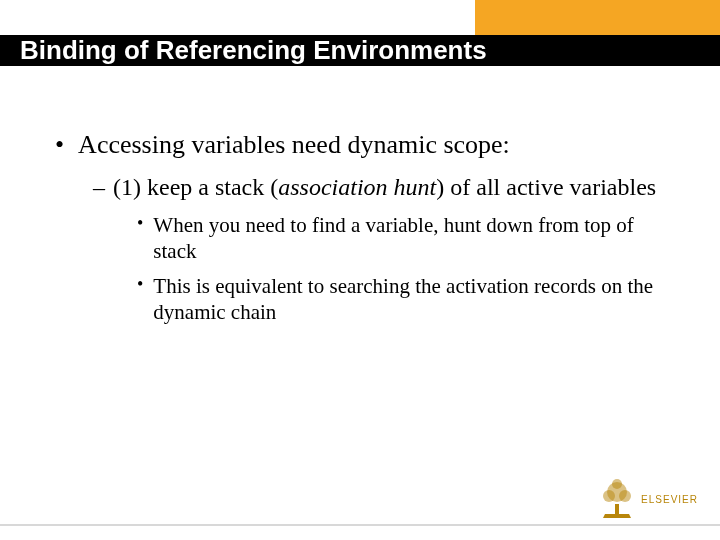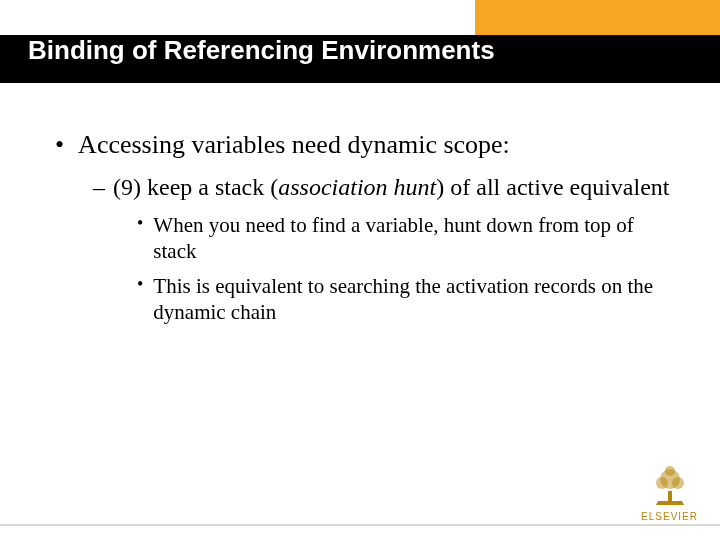--- a/index.html
+++ b/index.html
@@ -1,29 +1,29 @@
 <!DOCTYPE html>
 <html><head>
 <meta charset="utf-8">
 <style>
   * { margin: 0; padding: 0; box-sizing: border-box; }
   html, body { width: 720px; height: 540px; font-family: Georgia, 'Times New Roman', serif; background: #fff; overflow: hidden; }
   .slide { width: 720px; height: 540px; position: relative; background: #fff; }
   .top-orange { position: absolute; top: 0; right: 0; width: 245px; height: 35px; background: #f5a623; }
-  .title-bar { position: absolute; top: 35px; left: 0; width: 720px; height: 48px; background: #000; display: flex; align-items: flex-start; padding-left: 28px; }
+  .title-bar { position: absolute; top: 35px; left: 0; width: 720px; height: 31px; background: #000; display: flex; align-items: center; padding-left: 20px; }
   .title-text { font-family: Arial, Helvetica, sans-serif; font-weight: bold; font-size: 26px; color: #fff; }
   .content { position: absolute; top: 130px; left: 55px; width: 620px; }
   .bullet-l1 { font-size: 26px; color: #000; margin-bottom: 12px; display: flex; }
   .bullet-l1 .dot { margin-right: 14px; }
   .bullet-l2 { font-size: 24px; color: #000; margin-left: 38px; margin-bottom: 10px; display: flex; line-height: 1.25; }
   .bullet-l2 .dash { margin-right: 8px; }
   .bullet-l3 { font-size: 21px; color: #000; margin-left: 82px; margin-bottom: 8px; display: flex; line-height: 1.25; }
   .bullet-l3 .dot { margin-right: 10px; font-size: 18px; }
   .italic { font-style: italic; }
-  .logo { position: absolute; bottom: 18px; right: 22px; display: flex; flex-direction: column; align-items: center; }
+  .logo { position: absolute; bottom: 18px; right: 22px; display: flex; flex-direction: row; align-items: center; }
   .tree { width: 48px; height: 48px; }
   .logo-text { font-family: Arial, Helvetica, sans-serif; font-size: 10px; letter-spacing: 1px; color: #b8860b; margin-top: 2px; }
   .bottom-line { position: absolute; bottom: 14px; left: 0; width: 720px; height: 2px; background: #d8d8d8; }
 </style>
 </head>
 <body>
 
 <div class="slide">
   <div class="top-orange"></div>
   <div class="title-bar">
@@ -31,21 +31,21 @@
   </div>
 
   <div class="content">
     <div class="bullet-l1">
       <span class="dot">•</span>
       <span>Accessing variables need dynamic scope:</span>
     </div>
     <div class="bullet-l2">
       <span class="dash">–</span>
       <span>
-        <span>(9) keep a stack (</span><span class="italic">association hunt</span><span>) of all active equivalent</span>
+        <span>(1) keep a stack (</span><span class="italic">association hunt</span><span>) of all active variables</span>
       </span>
     </div>
     <div class="bullet-l3">
       <span class="dot">•</span>
       <span>When you need to find a variable, hunt down from top of stack</span>
     </div>
     <div class="bullet-l3">
       <span class="dot">•</span>
       <span>This is equivalent to searching the activation records on the dynamic chain</span>
     </div>

